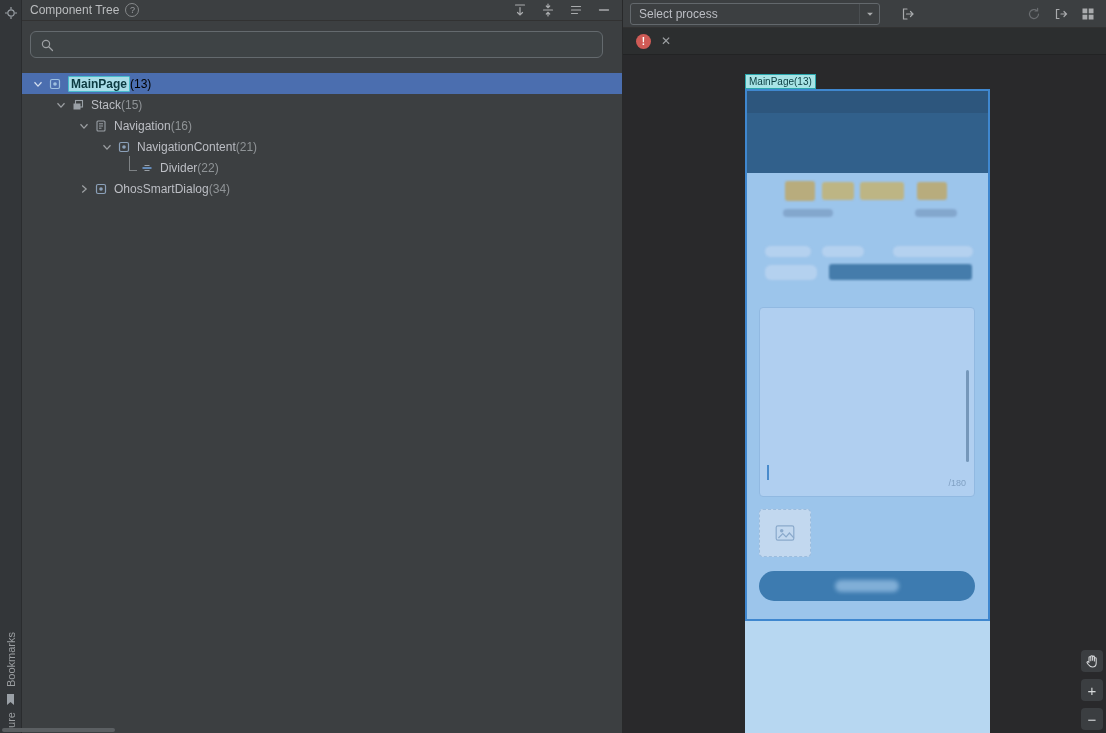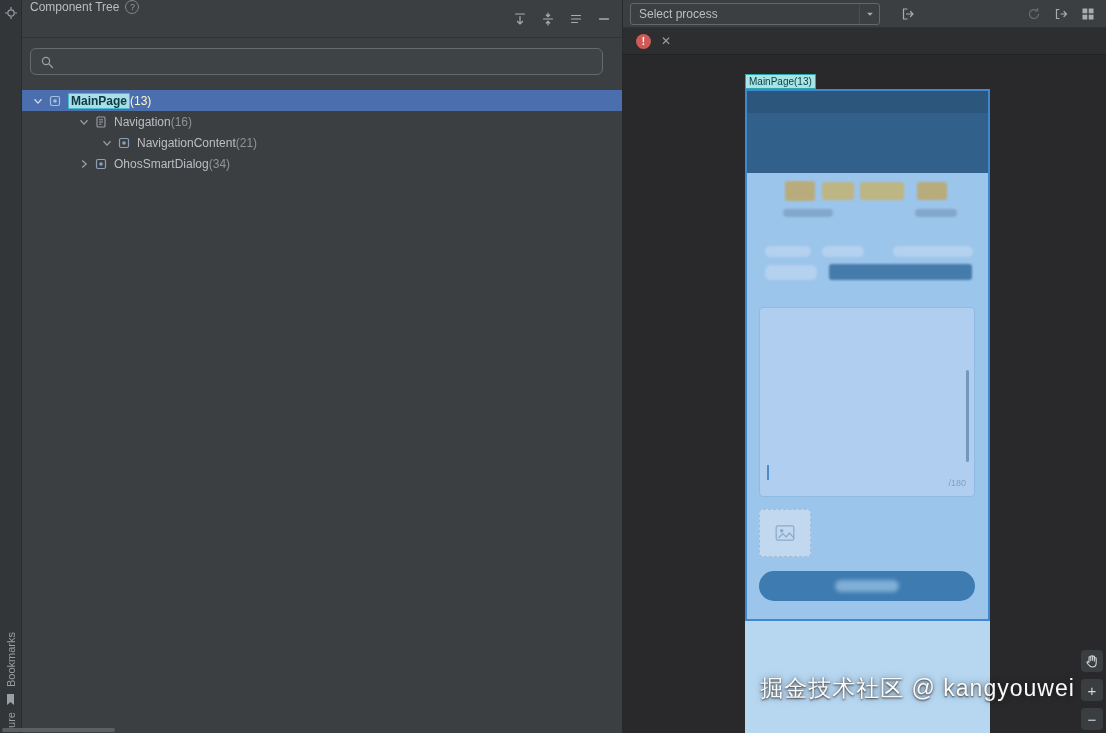--- a/index.html
+++ b/index.html
@@ -23,21 +23,21 @@
     padding-bottom: 2px; overflow: hidden;
   }
   .vlabel {
     writing-mode: vertical-rl; transform: rotate(180deg);
     font-size: 11px; color: #9b9ea1; white-space: nowrap;
   }
 
   
   .left-panel { width: 600px; flex: none; background: #3c3f41; display: flex; flex-direction: column; position: relative; }
   .panel-header {
-    height: 38px; flex: none; display: flex; 
+    height: 21px; flex: none; display: flex; align-items: center;
     padding: 0 10px 0 8px; border-bottom: 1px solid #323232;
   }
   .panel-title { font-size: 12px; color: #bbbdbf; }
   .help-icon {
     margin-left: 6px; width: 14px; height: 14px; border: 1px solid #85888a; border-radius: 50%;
     color: #9a9da0; font-size: 9px; display: inline-flex; align-items: center; justify-content: center;
   }
   .header-actions { margin-left: auto; display: flex; gap: 12px; align-items: center; }
   .tool-icon { width: 16px; height: 16px; display: inline-flex; align-items: center; justify-content: center; cursor: pointer; }
 
@@ -57,21 +57,21 @@
   .chevron { width: 16px; height: 16px; flex: none; display: flex; align-items: center; justify-content: center; }
   .chevron.collapsed svg { transform: rotate(-90deg); }
   .connector { width: 16px; height: 16px; flex: none; position: relative; }
   .connector::before {
     content: ""; position: absolute; left: 7px; top: -4px; width: 7px; height: 14px;
     border-left: 1px solid #7e8285; border-bottom: 1px solid #7e8285;
   }
   .node-icon { width: 16px; height: 16px; flex: none; margin: 0 5px 0 1px; display: flex; align-items: center; justify-content: center; }
   .node-label { }
   .node-suffix { color: #8f9396; }
-  .tree-row.selected .node-suffix { color: #fef9c3; }
+  .tree-row.selected .node-suffix { color: #000000; }
   .match {
     background: #a9dde8; color: #0c3a41; font-weight: bold;
     padding: 0 2px; border: 1px solid #48bccb; border-radius: 1px;
   }
 
   
   .right-panel { flex: 1; min-width: 0; display: flex; flex-direction: column; border-left: 1px solid #28292a; }
   .right-topbar {
     height: 28px; flex: none; background: #3c3f41; border-bottom: 1px solid #323232;
     display: flex; align-items: center; gap: 20px; padding: 0 10px 0 7px;
@@ -224,20 +224,35 @@
         <span class="node-icon">
           <svg width="14" height="14" viewBox="0 0 14 14">
               <rect x="2.5" y="2.5" width="9" height="9" rx="1.5" fill="none" stroke="#9fc0e0" stroke-width="1.2"></rect>
               <circle cx="7" cy="7" r="1.8" fill="#9fc0e0"></circle>
             </svg>
         </span>
         <span class="node-label match">MainPage</span>
         <span class="node-suffix">(13)</span>
       </div>
 
+      <div class="tree-row" style="padding-left:31px">
+        <span class="chevron">
+          <svg width="14" height="14" viewBox="0 0 16 16">
+              <polyline points="4,6 8,10.5 12,6" fill="none" stroke="#9da0a3" stroke-width="1.4"></polyline>
+            </svg>
+        </span>
+        <span class="node-icon">
+          <svg width="14" height="14" viewBox="0 0 14 14">
+              <rect x="4.5" y="2.5" width="7" height="6.5" fill="none" stroke="#9aa0a6" stroke-width="1.1"></rect>
+              <rect x="2.5" y="5.5" width="7" height="6" fill="#9aa0a6"></rect>
+            </svg>
+        </span>
+        <span class="node-label">Stack</span>
+        <span class="node-suffix">(15)</span>
+      </div>
 
       <div class="tree-row" style="padding-left:54px">
         <span class="chevron">
           <svg width="14" height="14" viewBox="0 0 16 16">
               <polyline points="4,6 8,10.5 12,6" fill="none" stroke="#9da0a3" stroke-width="1.4"></polyline>
             </svg>
         </span>
         <span class="node-icon">
           <svg width="14" height="14" viewBox="0 0 14 14">
               <rect x="3" y="2" width="8" height="10" rx="1" fill="none" stroke="#9aa0a6" stroke-width="1.1"></rect>
@@ -258,20 +273,32 @@
           <svg width="14" height="14" viewBox="0 0 14 14">
               <rect x="2.5" y="2.5" width="9" height="9" rx="1.5" fill="none" stroke="#8ba0b8" stroke-width="1.2"></rect>
               <circle cx="7" cy="7" r="1.8" fill="#8ba0b8"></circle>
             </svg>
         </span>
         <span class="node-label">NavigationContent</span>
         <span class="node-suffix">(21)</span>
       </div>
 
 
+      <div class="tree-row" style="padding-left:100px">
+        <span class="connector"></span>
+        <span class="node-icon">
+          <svg width="14" height="14" viewBox="0 0 14 14">
+              <path d="M4.5 4.5h5" stroke="#9aa0a6" stroke-width="1"></path>
+              <path d="M2.5 7h9" stroke="#6f9fd8" stroke-width="1.6"></path>
+              <path d="M4.5 9.5h5" stroke="#9aa0a6" stroke-width="1"></path>
+            </svg>
+        </span>
+        <span class="node-label">Divider</span>
+        <span class="node-suffix">(22)</span>
+      </div>
 
       <div class="tree-row" style="padding-left:54px">
         <span class="chevron collapsed">
           <svg width="14" height="14" viewBox="0 0 16 16">
               <polyline points="4,6 8,10.5 12,6" fill="none" stroke="#9da0a3" stroke-width="1.4"></polyline>
             </svg>
         </span>
         <span class="node-icon">
           <svg width="14" height="14" viewBox="0 0 14 14">
               <rect x="2.5" y="2.5" width="9" height="9" rx="1.5" fill="none" stroke="#8ba0b8" stroke-width="1.2"></rect>
@@ -368,21 +395,20 @@
               </svg>
           </div>
 
           <div class="ph-button">
             <div class="blur-text"></div>
           </div>
         </div>
         <div class="ph-overlay"></div>
       </div>
 
-      <div class="watermark">掘金技术社区 @ kangyouwei</div>
 
       <div class="zoom-controls">
         <div class="zoom-btn">
           <svg width="14" height="14" viewBox="0 0 14 14">
               <path d="M4 7.2V3.6a.9.9 0 011.8 0V6.8 M5.8 6.4V2.6a.9.9 0 011.8 0V6.2 M7.6 6.2V3a.9.9 0 011.8 0v3.6 M9.4 7V4.6a.9.9 0 011.8 0V9c0 2.6-1.5 4-3.9 4-2 0-3-1-4.2-2.7l-1-1.5c-.45-.66.4-1.5 1.1-1L4 8.4" fill="none" stroke="#d6d8da" stroke-width="1.05" stroke-linecap="round" stroke-linejoin="round"></path>
             </svg>
         </div>
         <div class="zoom-btn">+</div>
         <div class="zoom-btn">−</div>
       </div>

